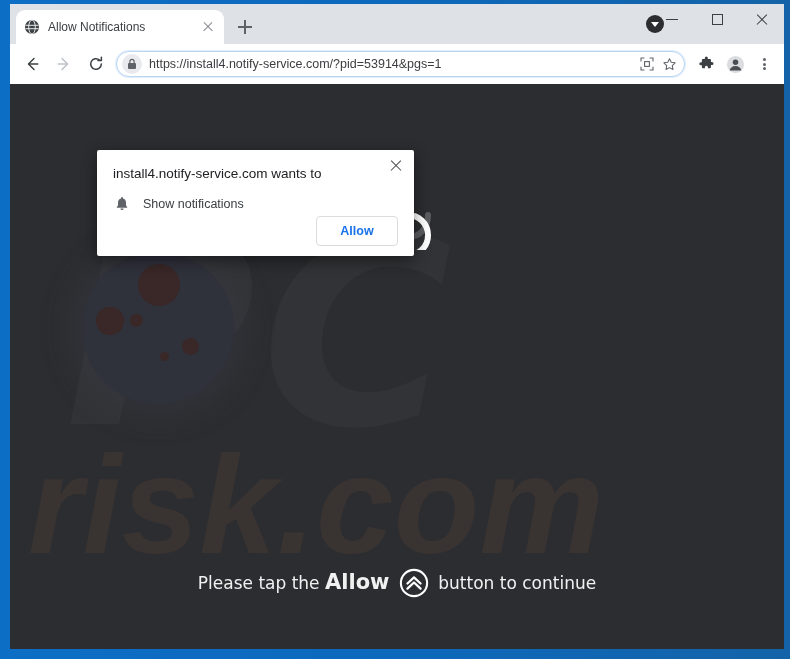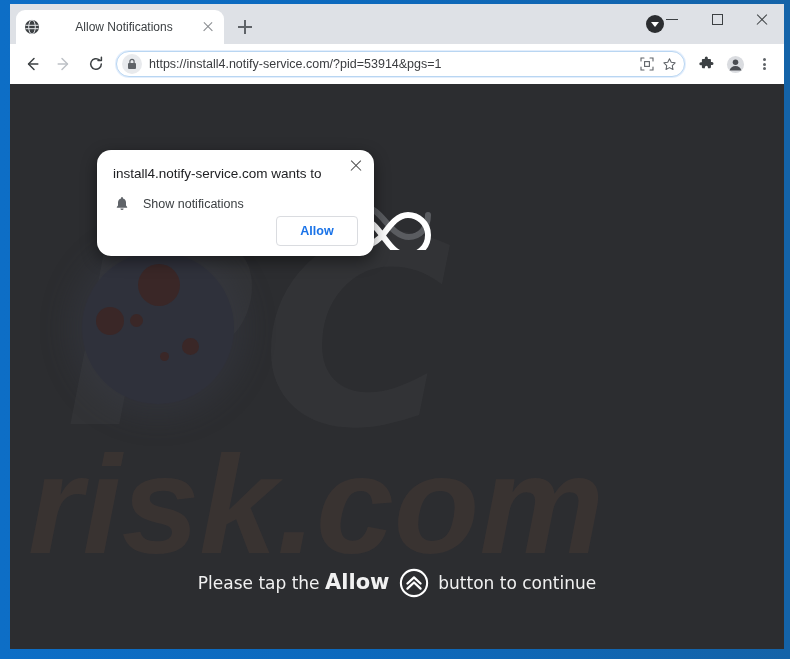--- a/index.html
+++ b/index.html
@@ -46,21 +46,20 @@
   #tab {
     position: absolute;
     left: 6px; top: 6px;
     width: 208px; height: 34px;
     background: #ffffff;
     border-radius: 9px 9px 0 0;
     display: flex;
     align-items: center;
     padding: 0 8px;
     box-sizing: border-box;
-    text-align: center;
   }
   #tab-favicon {
     width: 16px; height: 16px;
     margin-right: 8px;
     flex: none;
     display:block;
   }
   #tab-title {
     font-size: 12px;
     color: #3c4043;
@@ -269,23 +268,23 @@
     display:inline-block;
     vertical-align: -9px;
     width: 30px; height: 30px;
     margin: 0 4px;
   }
 
   
   #permission-dialog {
     position: absolute;
     left: 87px; top: 66px;
-    width: 277px;
-    background: #ffffff;
-    border-radius: 14px;
+    width: 317px;
+    background: #ffffff;
+    border-radius: 2px;
     box-shadow: 0 5px 16px rgba(0,0,0,.45), 0 0 1px rgba(0,0,0,.4);
     z-index: 50;
     padding: 14px 16px 10px 16px;
     box-sizing: border-box;
   }
   #dialog-close {
     position:absolute;
     right: 10px; top: 8px;
     width: 16px; height: 16px;
   }

